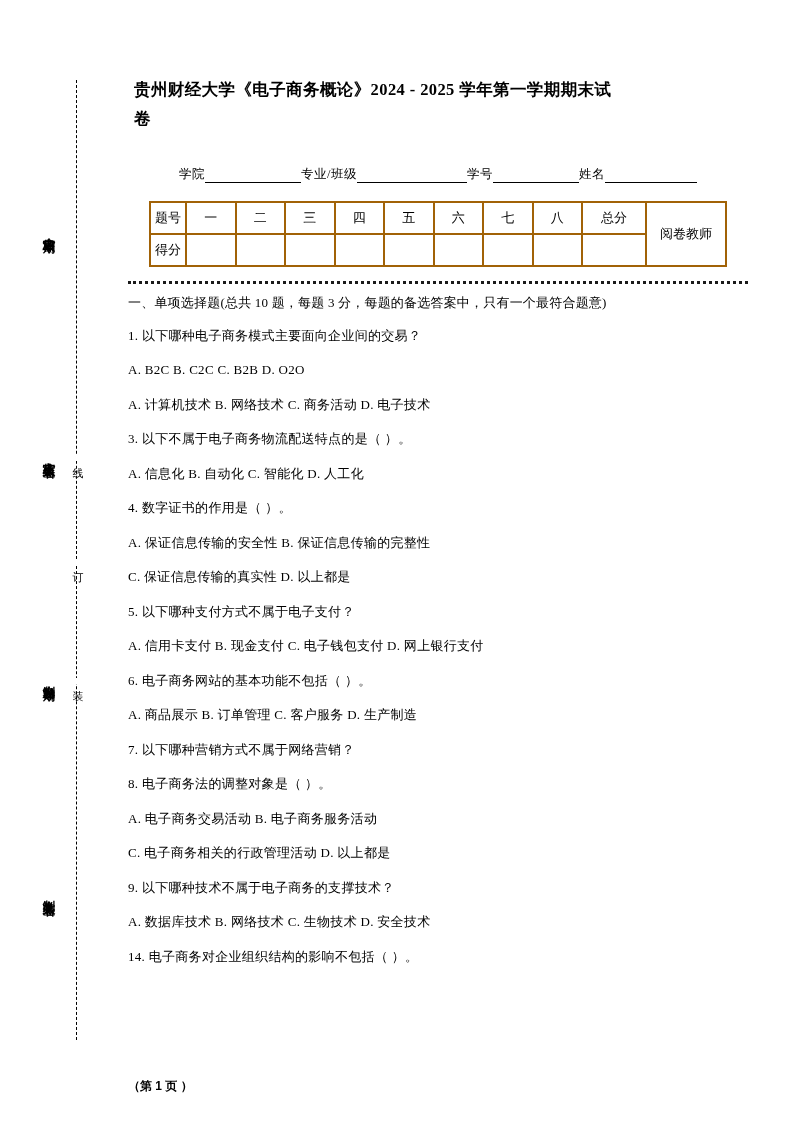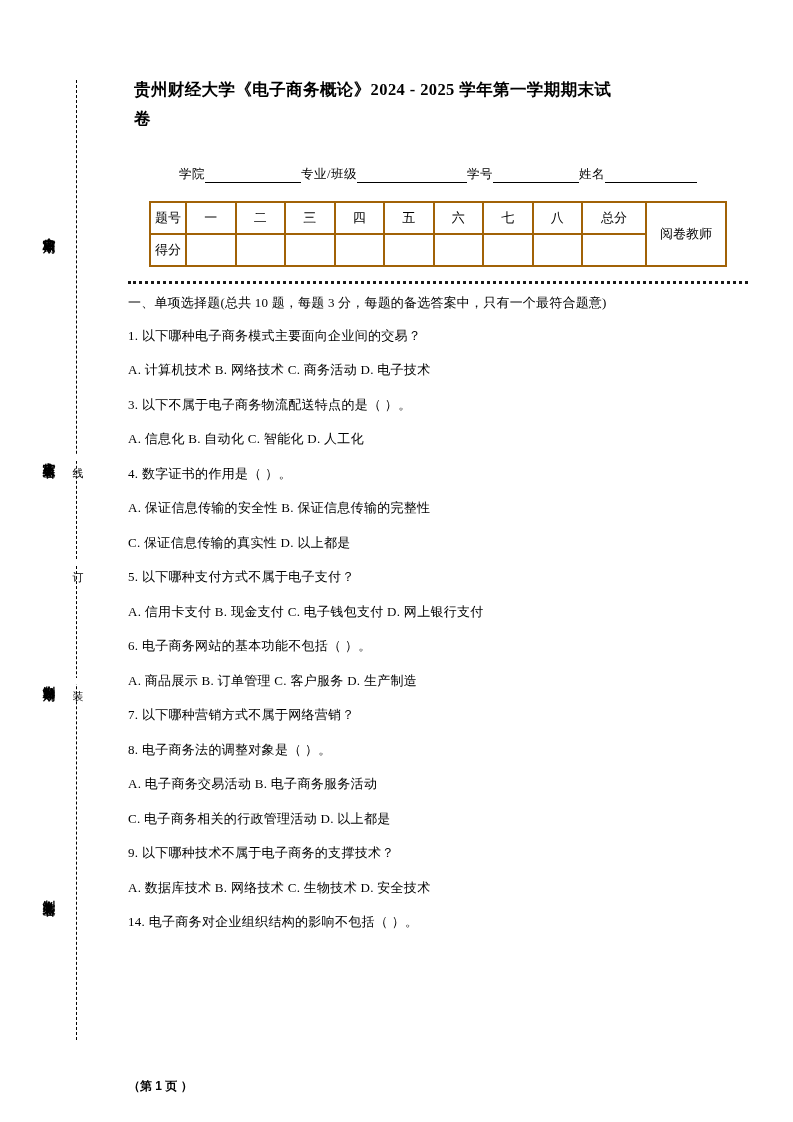--- a/index.html
+++ b/index.html
@@ -224,20 +224,21 @@
       </tr>
     </tbody>
       </table>
   </div>
 
   <div class="dotted"></div>
 
   <div class="section-title">一、单项选择题(总共 10 题，每题 3 分，每题的备选答案中，只有一个最符合题意)</div>
 
   <div class="q">1.  以下哪种电子商务模式主要面向企业间的交易？</div>
+  <div class="opts">A.  B2C   B.  C2C   C.  B2B   D.  O2O</div>
 
   <div class="opts">A.  计算机技术   B.  网络技术   C.  商务活动   D.  电子技术</div>
 
   <div class="q">3.  以下不属于电子商务物流配送特点的是（   ）。</div>
   <div class="opts">A.  信息化   B.  自动化   C.  智能化   D.  人工化</div>
 
   <div class="q">4.  数字证书的作用是（   ）。</div>
   <div class="opts tight">A.  保证信息传输的安全性   B.  保证信息传输的完整性</div>
   <div class="opts">C.  保证信息传输的真实性   D.  以上都是</div>
 

